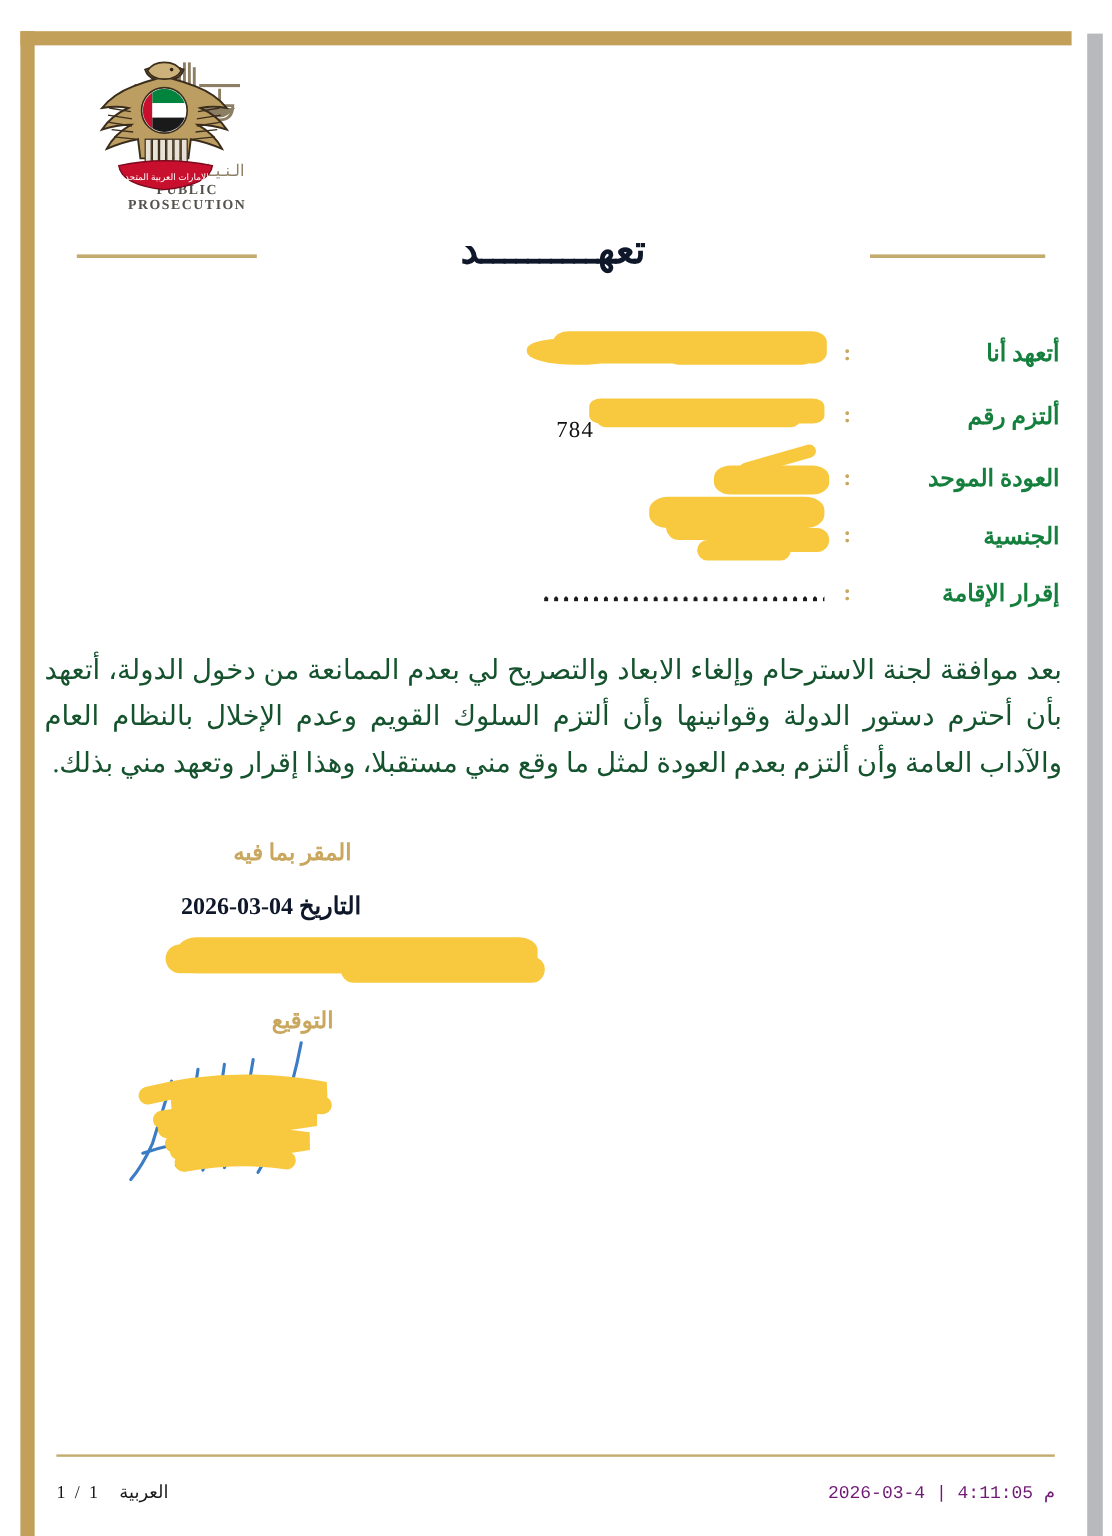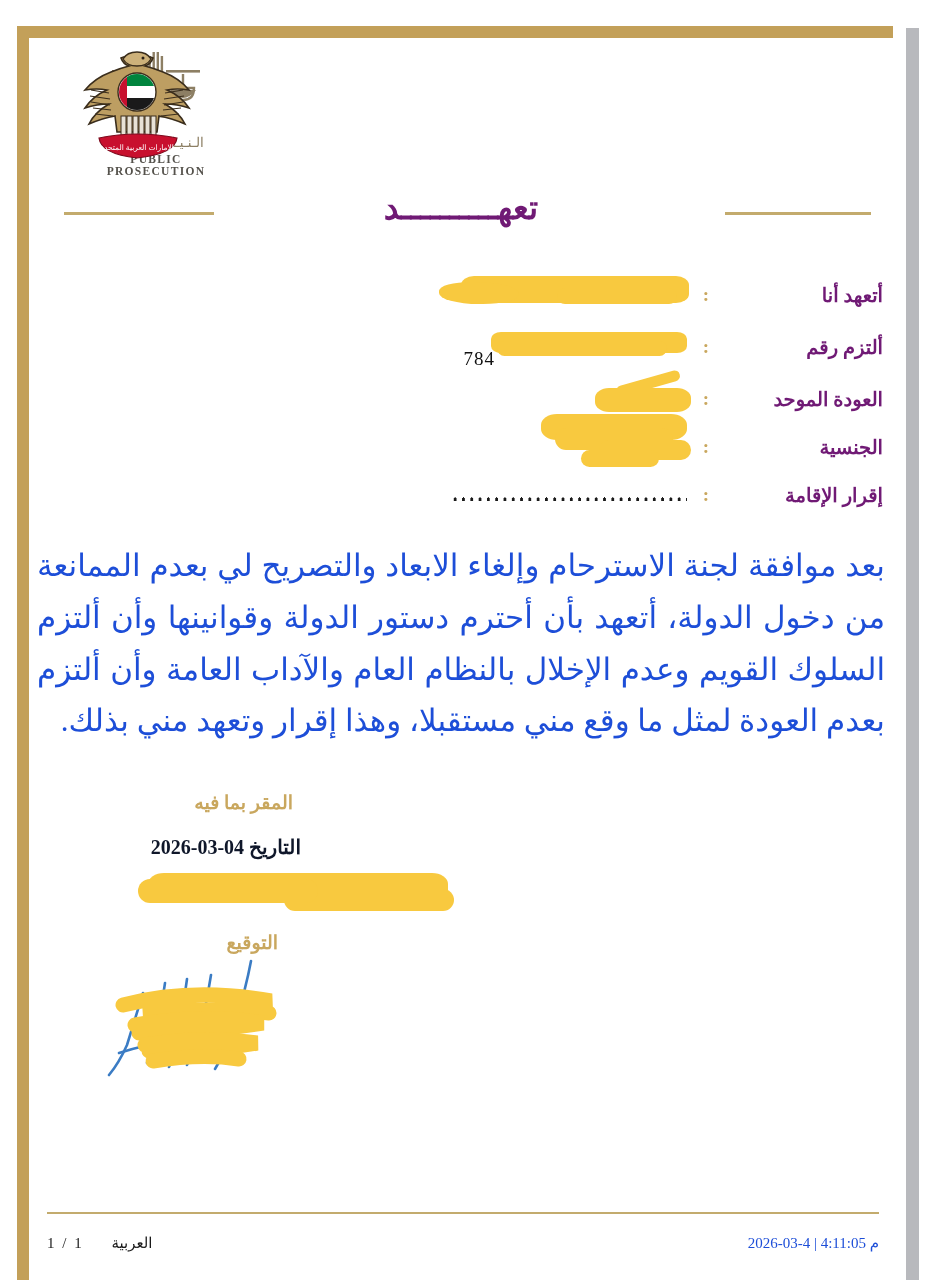--- a/index.html
+++ b/index.html
@@ -113,21 +113,21 @@
   }
   .rule-right { right: 22px; width: 146px; }
   .rule-left  { left: 35px;  width: 150px; }
   .doc-title {
     position: absolute;
     top: 0; left: 0; right: 0;
     text-align: center;
     font-family: "Liberation Serif", serif;
     font-size: 33px;
     font-weight: bold;
-    color: #701a75;
+    color: #0f172a;
     letter-spacing: 0;
   }
 
   
   .fields {
     position: relative;
     margin-top: 38px;
     height: 236px;
   }
   .field-row {
@@ -140,21 +140,21 @@
     align-items: center;
   }
   .field-label {
     width: 176px;
     text-align: right;
     padding-right: 10px;
     box-sizing: border-box;
     font-family: "Liberation Serif", serif;
     font-size: 19.5px;
     font-weight: bold;
-    color: #701a75;
+    color: #15803d;
     white-space: nowrap;
   }
   .field-colon {
     width: 22px;
     text-align: center;
     font-size: 19px;
     font-weight: bold;
     color: #c9a75e;
   }
   .field-value {
@@ -188,23 +188,23 @@
   .hl {
     position: absolute;
     background: #f8c93f;
     z-index: 2;
   }
 
   
   .body-text {
     margin: 26px 8px 0 8px;
     font-family: "Liberation Serif", serif;
-    font-size: 31px;
+    font-size: 23px;
     line-height: 1.67;
-    color: #1d4ed8;
+    color: #14532d;
     text-align: justify;
     direction: rtl;
   }
 
   
   .sign-block {
     position: relative;
     margin-top: 44px;
     height: 300px;
   }
@@ -270,27 +270,27 @@
     font-family: "Liberation Serif", serif;
     font-size: 15px;
     color: #1a1a1a;
     direction: rtl;
     white-space: nowrap;
     margin-right: 300px;
   }
   .footer-page .pg-nums {
     direction: ltr;
     display: inline-block;
-    margin-right: 24px;
+    margin-right: 12px;
     letter-spacing: 2px;
   }
   .footer-time {
-    font-family: Liberation Serif, serif;
+    font-family: Liberation Mono, monospace;
     font-size: 15px;
-    color: #1d4ed8;
+    color: #701a75;
     white-space: nowrap;
     direction: rtl;
     margin-left: 22px;
   }
   .footer-time .t-val { direction: ltr; display: inline-block; }
 </style>
 </head>
 <body>
 
 <div class="viewport">

